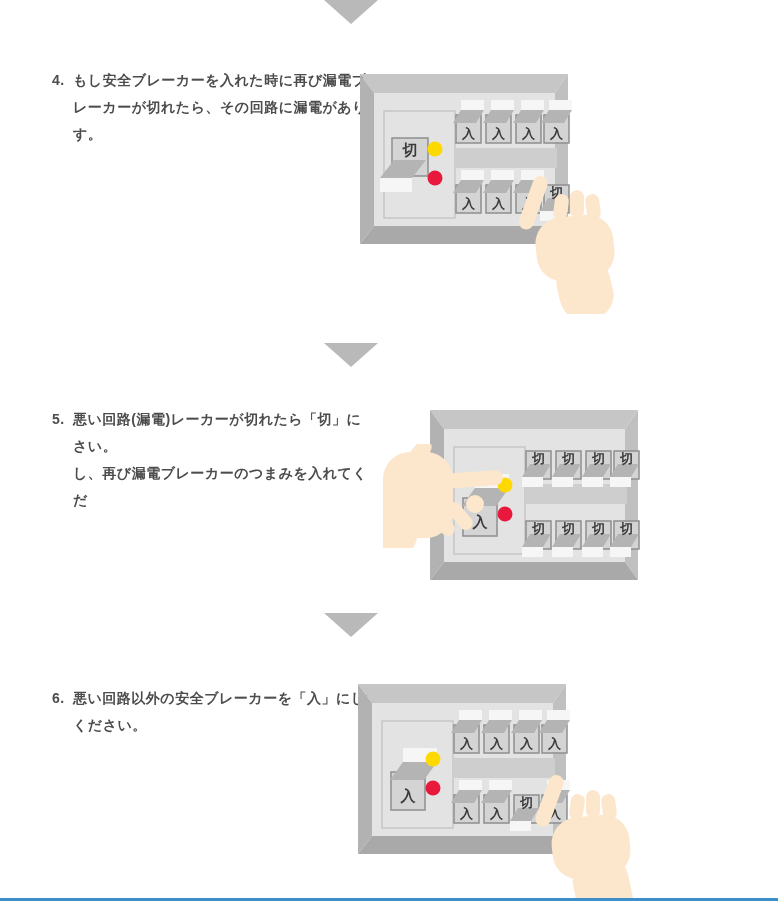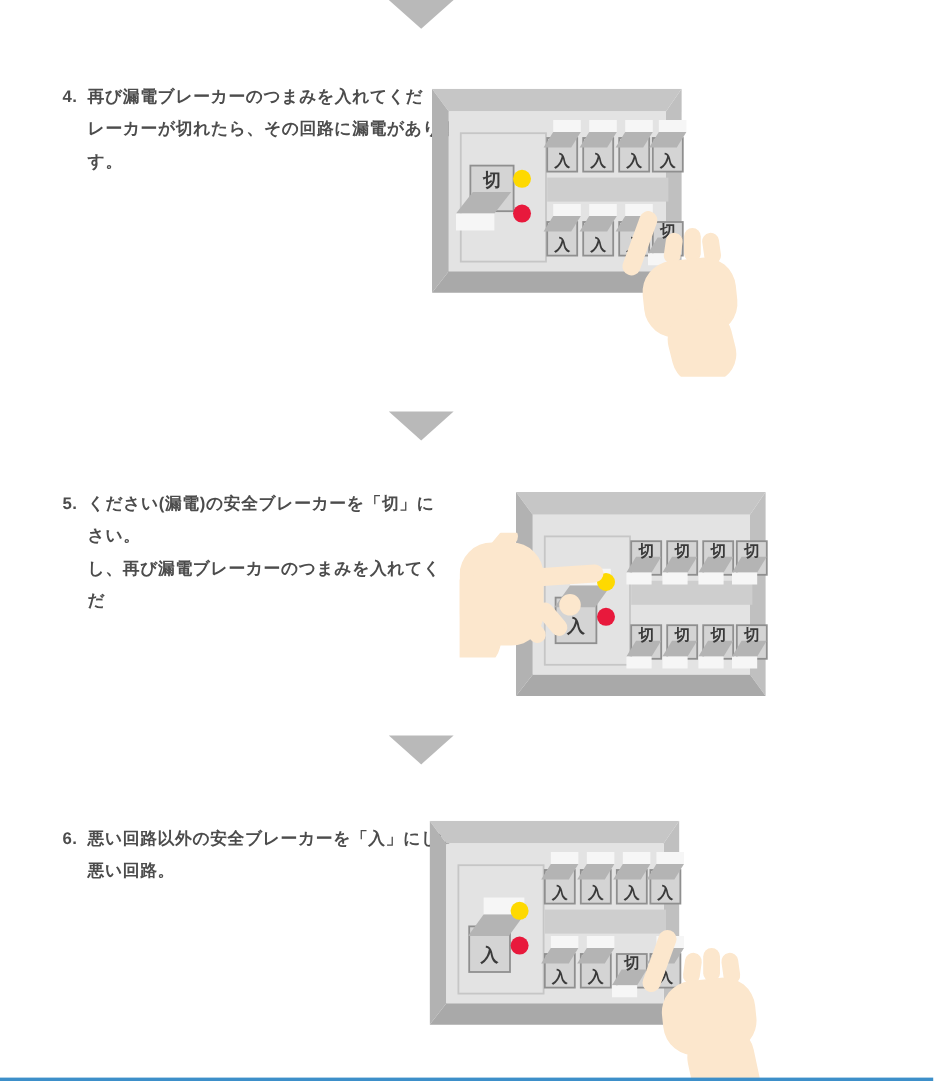--- a/index.html
+++ b/index.html
@@ -29,40 +29,40 @@
 
 <div id="canvas">
 
   <div class="tri" id="tri-0" style="border-top-color: rgb(185, 185, 185);"></div>
   <div class="tri" id="tri-1" style="border-top-color: rgb(185, 185, 185);"></div>
   <div class="tri" id="tri-2" style="border-top-color: rgb(185, 185, 185);"></div>
 
   <div class="step-text" id="text-0" style="color: rgb(76, 76, 76);">
     <div class="num">4.</div>
     <div class="lines">
-      <div>再び漏電ブレーカーのつまみを入れてくだ</div>
+      <div>もし安全ブレーカーを入れた時に再び漏電ブ</div>
       <div>レーカーが切れたら、その回路に漏電がありま</div>
       <div>す。</div>
     </div>
   </div>
 
   <div class="step-text" id="text-1" style="color: rgb(76, 76, 76);">
     <div class="num">5.</div>
     <div class="lines">
-      <div>ください(漏電)の安全ブレーカーを「切」に</div>
+      <div>悪い回路(漏電)レーカーが切れたら「切」に</div>
       <div>さい。</div>
       <div>し、再び漏電ブレーカーのつまみを入れてくだ</div>
     </div>
   </div>
 
   <div class="step-text" id="text-2" style="color: rgb(76, 76, 76);">
     <div class="num">6.</div>
     <div class="lines">
       <div>悪い回路以外の安全ブレーカーを「入」にして</div>
-      <div>悪い回路。</div>
+      <div>ください。</div>
     </div>
   </div>
 
   <svg id="panel-0" class="panel" width="214" height="176" viewBox="0 0 214 176">
       <polygon points="0,0 208,0 195,19 14,19" fill="#c6c6c6"></polygon>
       <polygon points="208,0 195,19 195,152 208,170" fill="#c0c0c0"></polygon>
       <polygon points="0,0 14,19 14,152 0,170" fill="#b2b2b2"></polygon>
       <polygon points="0,170 14,152 195,152 208,170" fill="#a9a9a9"></polygon>
       <rect x="14" y="19" width="181" height="133" fill="#e3e3e3"></rect>
       <rect x="96" y="74" width="101" height="20" fill="#cecece"></rect>

